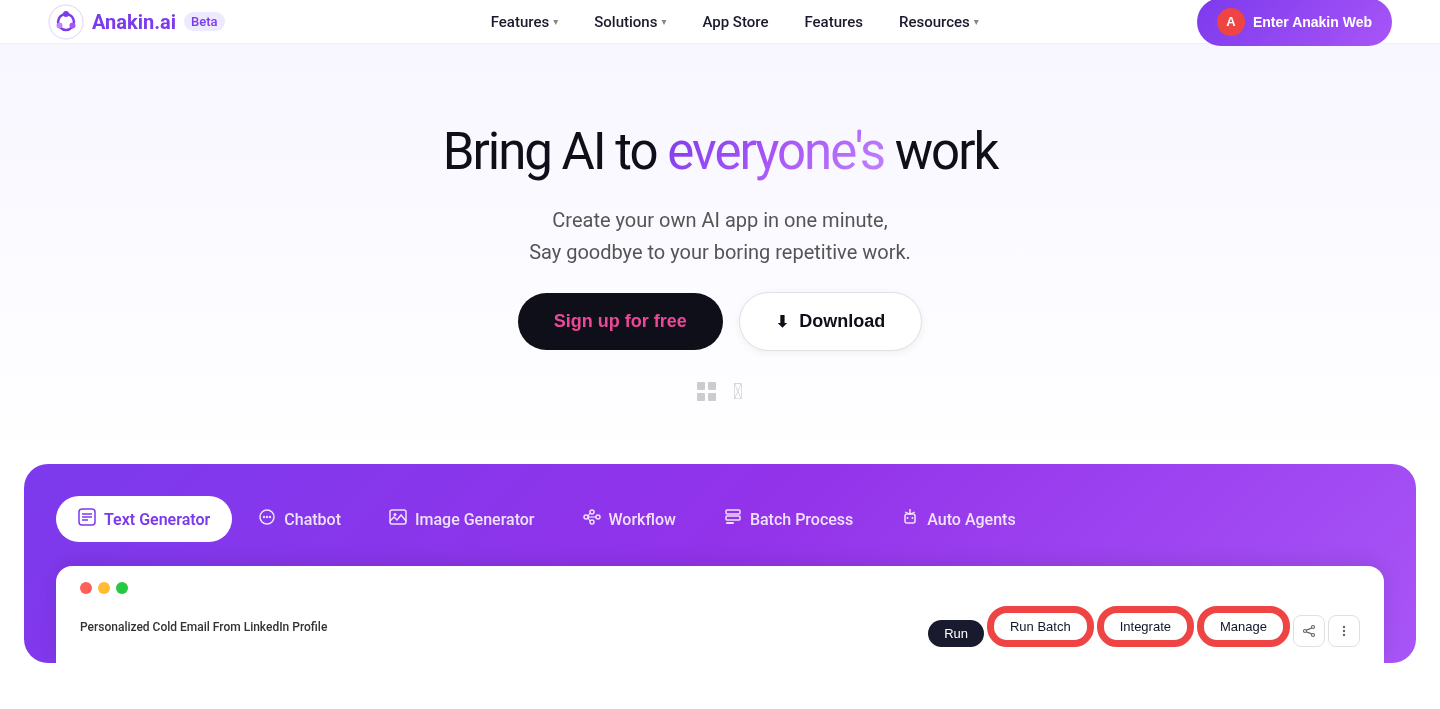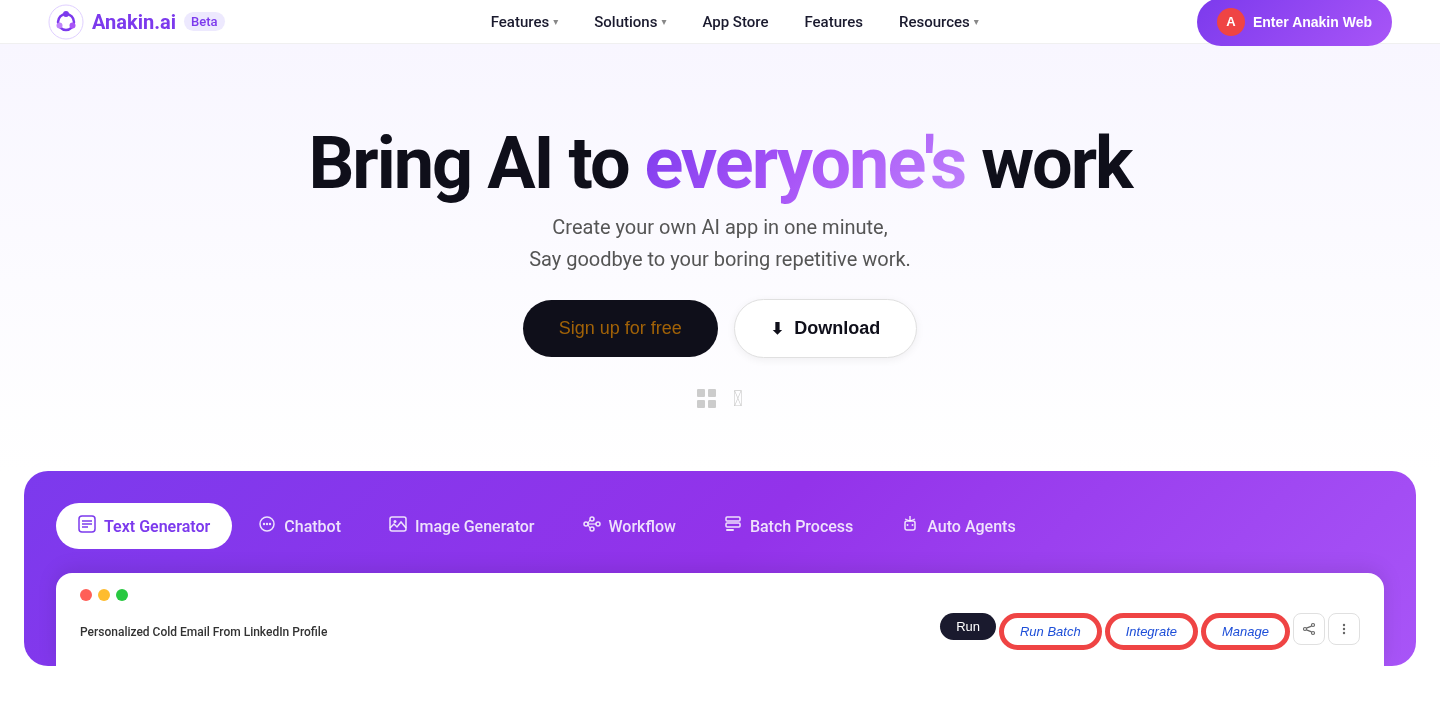--- a/index.html
+++ b/index.html
@@ -95,25 +95,25 @@
     
     .hero {
       display: flex;
       flex-direction: column;
       align-items: center;
       padding: 80px 48px 60px;
       background: linear-gradient(180deg, #f8f6ff 0%, #ffffff 100%);
       text-align: center;
     }
     .hero-title {
-      font-size: 72px;
-      font-weight: 700;
+      font-size: 51px;
+      font-weight: 400;
       color: #0f0f1a;
       line-height: 1.1;
-      margin-bottom: 8px;
+      margin-bottom: 24px;
       letter-spacing: -2px;
     }
     .hero-title .highlight {
       background: linear-gradient(135deg, #7c3aed, #a855f7, #c084fc);
       -webkit-background-clip: text;
       -webkit-text-fill-color: transparent;
       background-clip: text;
     }
     .hero-subtitle {
       font-size: 20px;
@@ -122,26 +122,26 @@
       margin-bottom: 24px;
     }
     .hero-buttons {
       display: flex;
       gap: 16px;
       align-items: center;
       margin-bottom: 20px;
     }
     .btn-primary {
       background: #0f0f1a;
-      color: #a16207;
+      color: #ec4899;
       border: none;
       padding: 18px 36px;
       border-radius: 36px;
       font-size: 18px;
-      font-weight: 400;
+      font-weight: 700;
       cursor: pointer;
     }
     .btn-secondary {
       background: white;
       color: #0f0f1a;
       border: 1px solid #e0e0e0;
       padding: 18px 36px;
       border-radius: 36px;
       font-size: 18px;
       font-weight: 600;
@@ -240,39 +240,38 @@
       justify-content: space-between;
     }
     .window-title {
       font-size: 12px;
       color: #333;
       font-weight: 500;
     }
     .window-actions {
       display: flex;
       gap: 3px;
-      align-items: flex-start;
+      align-items: flex-end;
     }
     .action-btn {
       padding: 6px 16px;
       border-radius: 20px;
       font-size: 13px;
       font-weight: 500;
       cursor: pointer;
       border: none;
     }
     .action-btn-dark {
       background: #1a1a2e;
       color: white;
     }
     .action-btn-outline {
       background: white;
-      color: #1d4ed8;
-      border: 5px solid #ef4444;
-      font-style: italic;
+      color: #0f172a;
+      border: 7px solid #ef4444;
     }
     .window-icon-btn {
       width: 32px;
       height: 32px;
       display: flex;
       align-items: center;
       justify-content: center;
       border-radius: 8px;
       border: 1px solid #e0e0e0;
       cursor: pointer;

